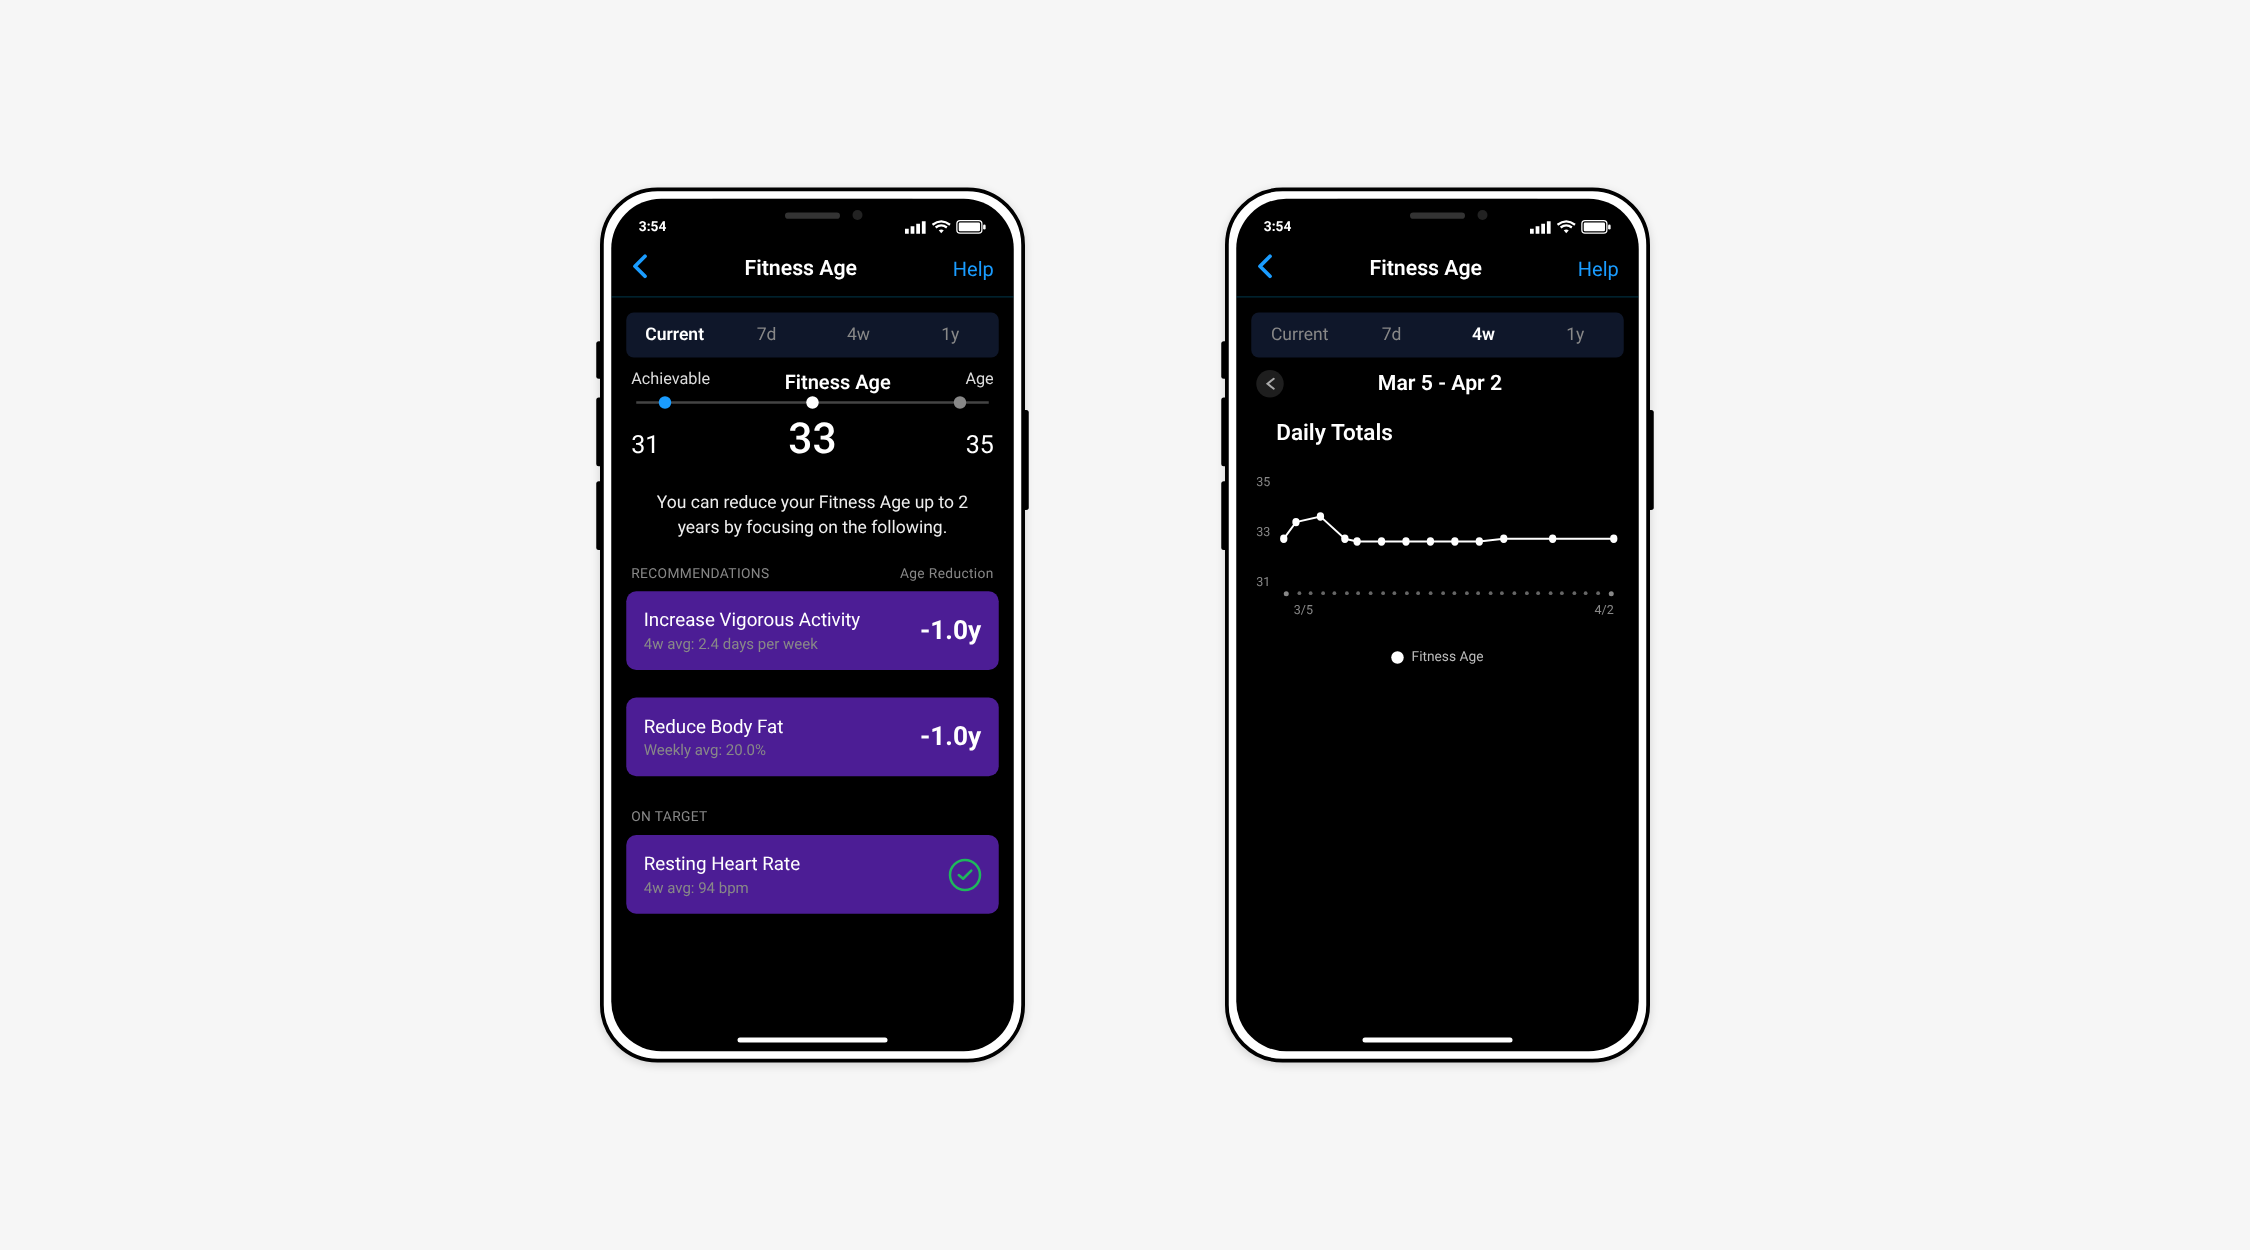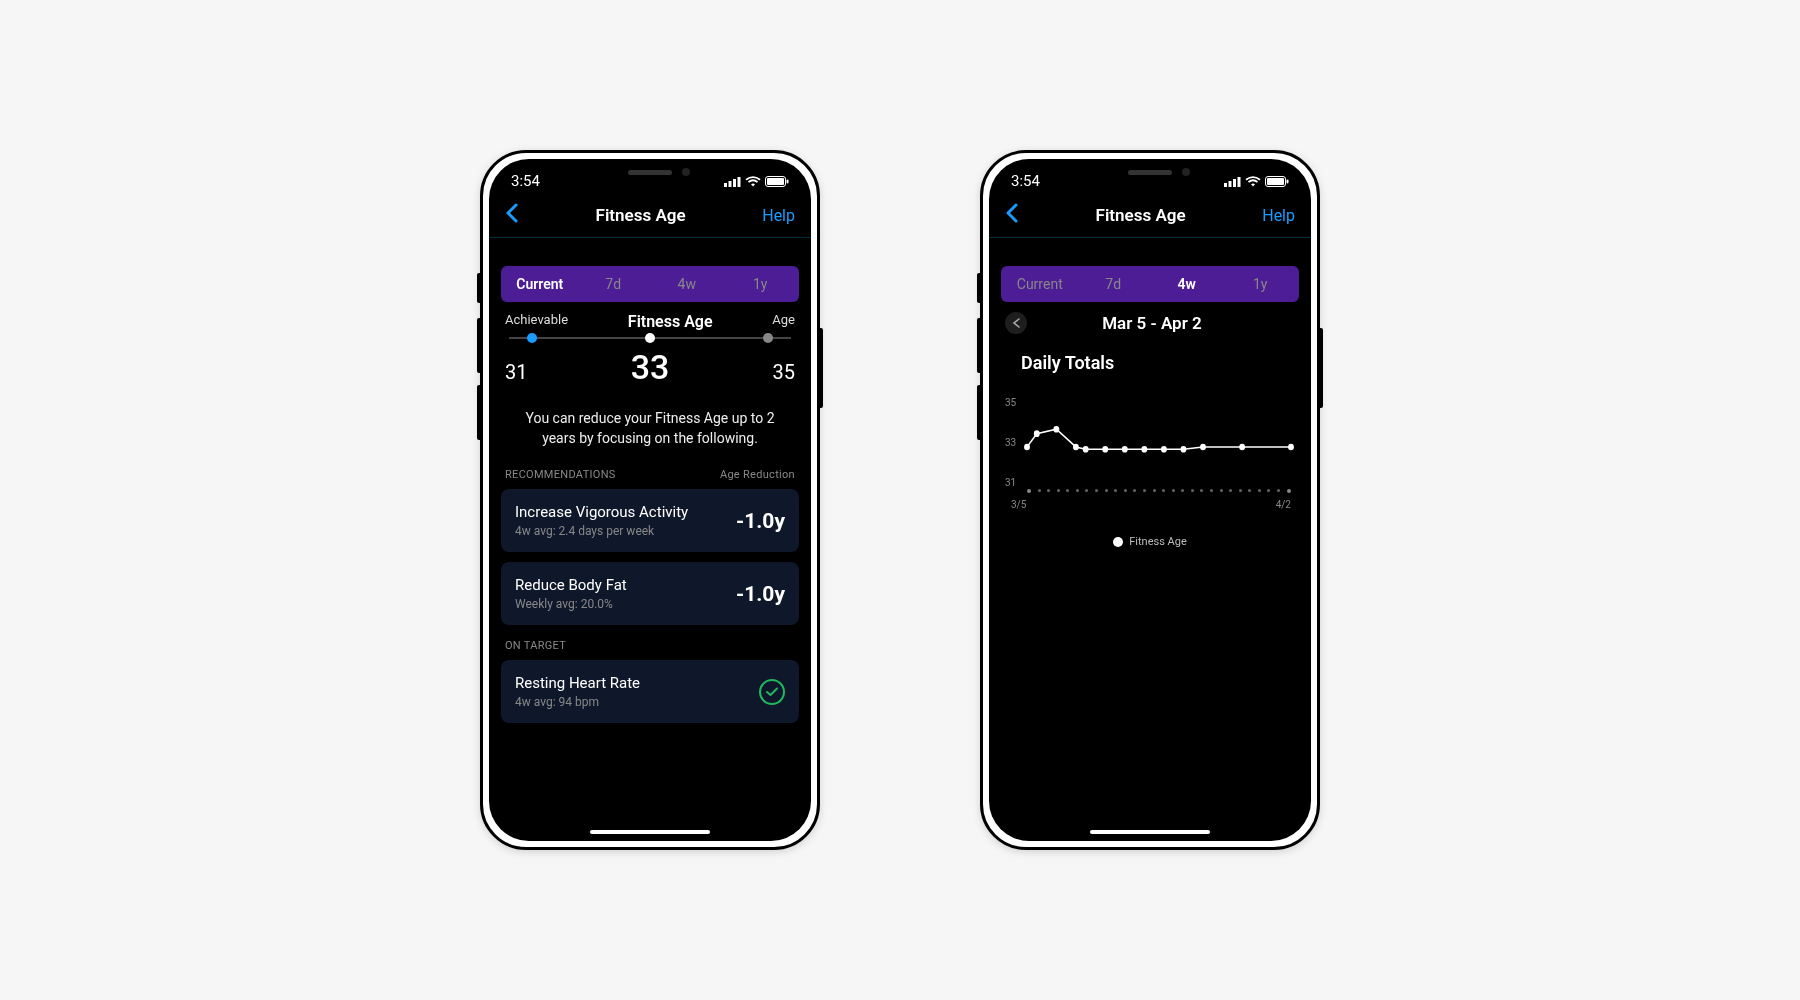--- a/index.html
+++ b/index.html
@@ -98,41 +98,41 @@
   border-radius: 50%;
   position: absolute;
   right: 40px;
 }
 .statusbar {
   display: flex;
   justify-content: space-between;
   align-items: center;
   padding: 8px 22px 0;
   height: 36px;
-  font-size: 15px;
-  font-weight: 400;
+  font-size: 11px;
+  font-weight: 700;
   text-align: center;
 }
 .status-icons { display: flex; gap: 4px; align-items: center; }
 .signal, .wifi, .battery { display: inline-block; }
 .signal svg, .wifi svg, .battery svg { display: block; }
 .navbar {
   display: flex;
   align-items: center;
   justify-content: space-between;
   padding: 8px 16px 10px;
   border-bottom: 1px solid rgba(0,150,200,0.3);
 }
 .nav-title { font-size: 17px; font-weight: 600; }
 .nav-help { color: #1a9cff; font-size: 16px; }
 .nav-back { color: #1a9cff; }
 .seg {
   display: flex;
-  margin: 28px 12px 0;
-  background: #4c1d95;
+  margin: 12px 12px 0;
+  background: #0f172a;
   border-radius: 6px;
   padding: 2px;
 }
 .seg-item {
   flex: 1;
   text-align: center;
   padding: 8px 0;
   font-size: 14px;
   color: #888;
   border-radius: 5px;
@@ -147,22 +147,22 @@
 .age-dot { position: absolute; top: -4px; width: 10px; height: 10px; border-radius: 50%; transform: translateX(-50%);}
 .dot-ach { left: 8%; background: #1a9cff; }
 .dot-fit { left: 50%; background: #fff; }
 .dot-age { left: 92%; background: #888; }
 .age-values { display: flex; justify-content: space-between; align-items: baseline; margin-top: 8px;}
 .age-values .small { font-size: 20px; color:#fff;}
 .age-values .big { font-size: 34px; font-weight: 500; color:#fff;}
 .desc { text-align: center; font-size: 14px; color: #eee; padding: 18px 22px 14px; line-height: 1.4;}
 .section-header { display: flex; justify-content: space-between; color: #888; font-size: 11px; padding: 6px 16px 8px; letter-spacing: 0.3px;}
 .card {
-  margin: 0 12px 10px;
-  background: #0f172a;
+  margin: 0 12px 22px;
+  background: #4c1d95;
   border-radius: 8px;
   padding: 14px 14px;
   display: flex;
   justify-content: space-between;
   align-items: center;
 }
 .card-title { font-size: 15px; color:#fff; }
 .card-sub { font-size: 12px; color: #888; margin-top: 3px;}
 .card-right { font-size: 21px; color:#fff;font-weight:bold; }
 .check-circle {
@@ -176,21 +176,21 @@
 }
 
 .chart-area { padding: 10px 16px; }
 .chart-title-row { display:flex; align-items:center; gap: 10px; padding: 10px 16px 6px;}
 .chevbox { width:22px; height:22px; border-radius:50%; background:#1e1e1e; color:#aaa; display:flex; align-items:center; justify-content:center; font-size:14px; cursor: pointer;}
 .range-title { flex:1; text-align:center; font-size:17px; font-weight:600; padding-right: 28px;}
 .daily-t { font-size: 18px; font-weight: 600; padding: 12px 16px 4px; margin-left: 16px;}
 .chart { position: relative; height: 120px; margin: 10px 0 0; }
 .ylab { position:absolute; left:0; font-size:10px; color:#888; transform: translateY(-50%);}
 .plot { position:absolute; left:22px; right:4px; top:0; bottom:20px; }
-.xaxis { position:absolute; left:6px; right:4px; bottom:0; height:18px; display:flex; justify-content:space-between; font-size:10px; color:#888;}
+.xaxis { position:absolute; left:30px; right:4px; bottom:0; height:18px; display:flex; justify-content:space-between; font-size:10px; color:#888;}
 .dot-row { position:absolute; left:22px; right:4px; top:92px; height:6px; display:flex; justify-content:space-between;}
 .dot-row span { width:3px; height:3px; background:#666; border-radius:50%;}
 .legend { text-align:center; font-size:11px; color:#bbb; margin-top: 18px;}
 .legend .ldot { display:inline-block; width:10px; height:10px; background:#fff; border-radius:50%; margin-right:6px; vertical-align:middle;}
 svg { overflow: visible; }
 </style>
 </head>
 <body>
 
 <div class="phone">

